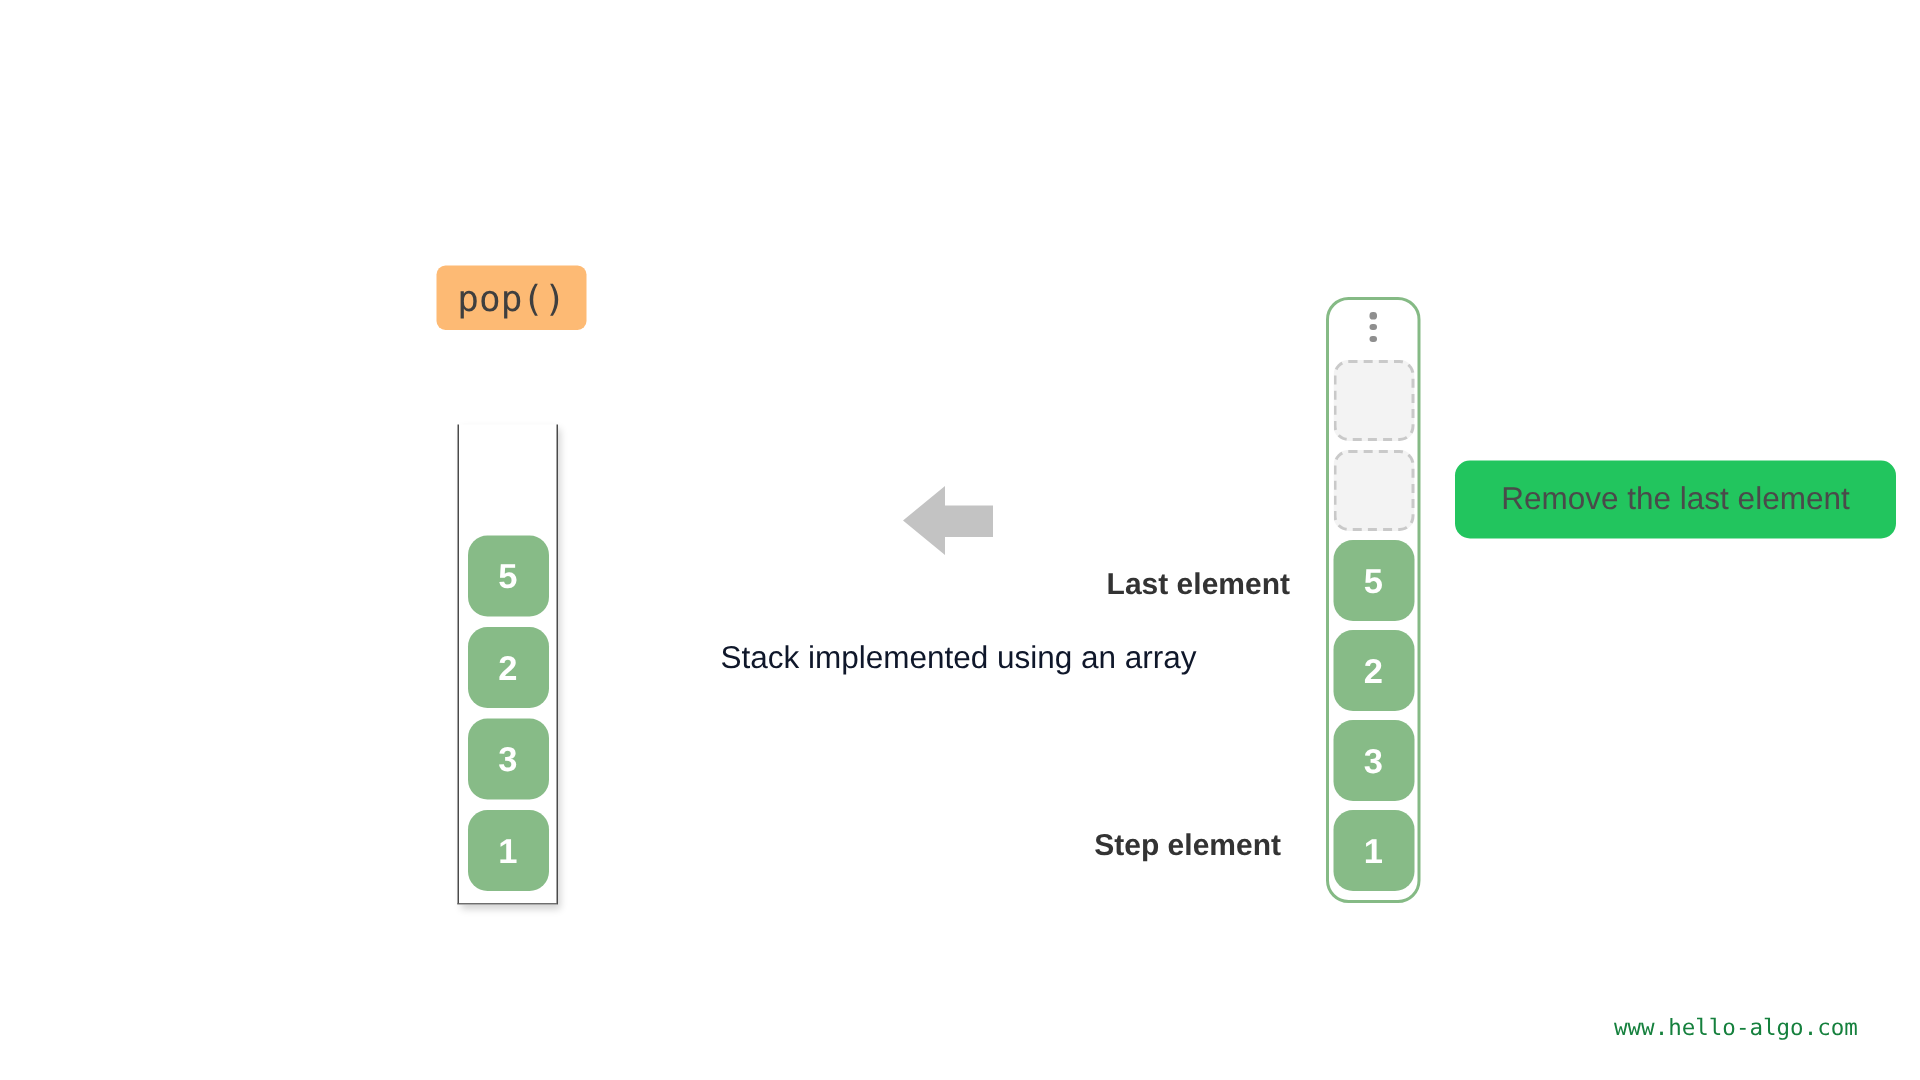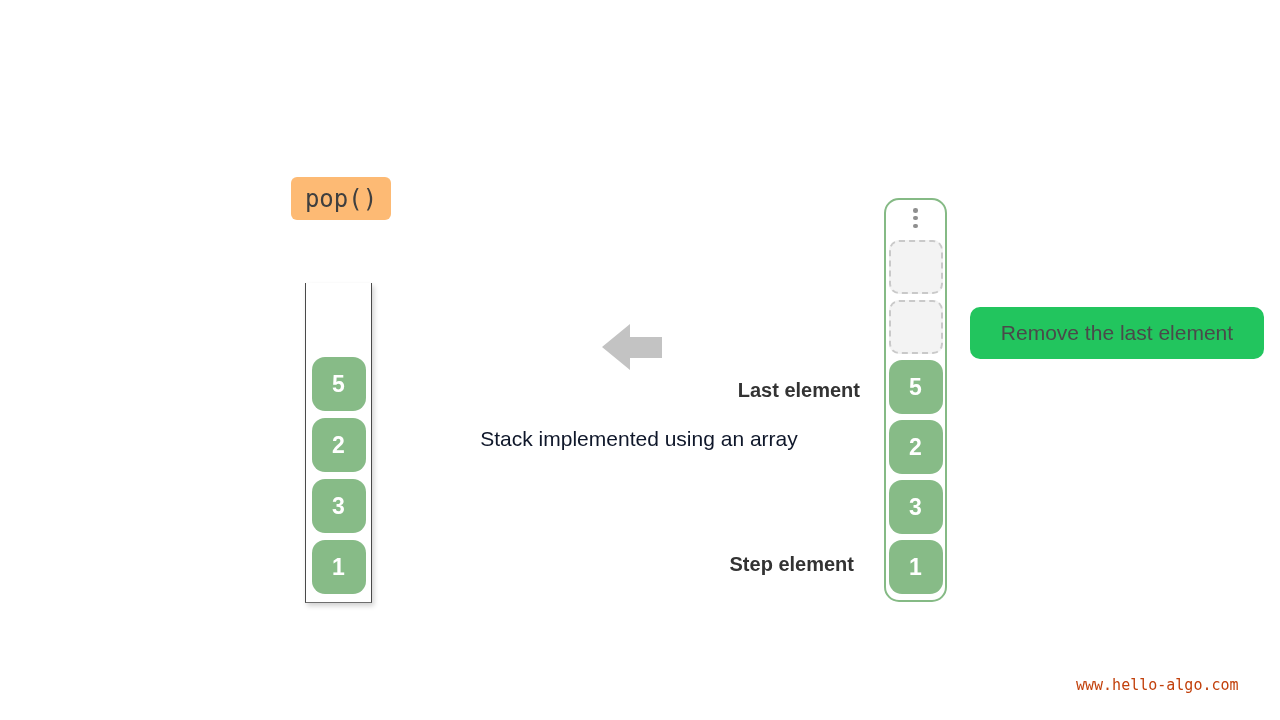--- a/index.html
+++ b/index.html
@@ -148,21 +148,21 @@
     font-weight: bold;
     color: #999999;
     letter-spacing: 1px;
   }
 
   .watermark {
     position: absolute;
     left: 1076px; top: 676px;
     font-family: "DejaVu Sans Mono", monospace;
     font-size: 15px;
-    color: #c2410c;
+    color: #15803d;
   }
 </style>
 </head>
 <body>
 
 <div class="canvas">
 
   <div class="op-box">pop()</div>
 
   <div class="stack-container">

